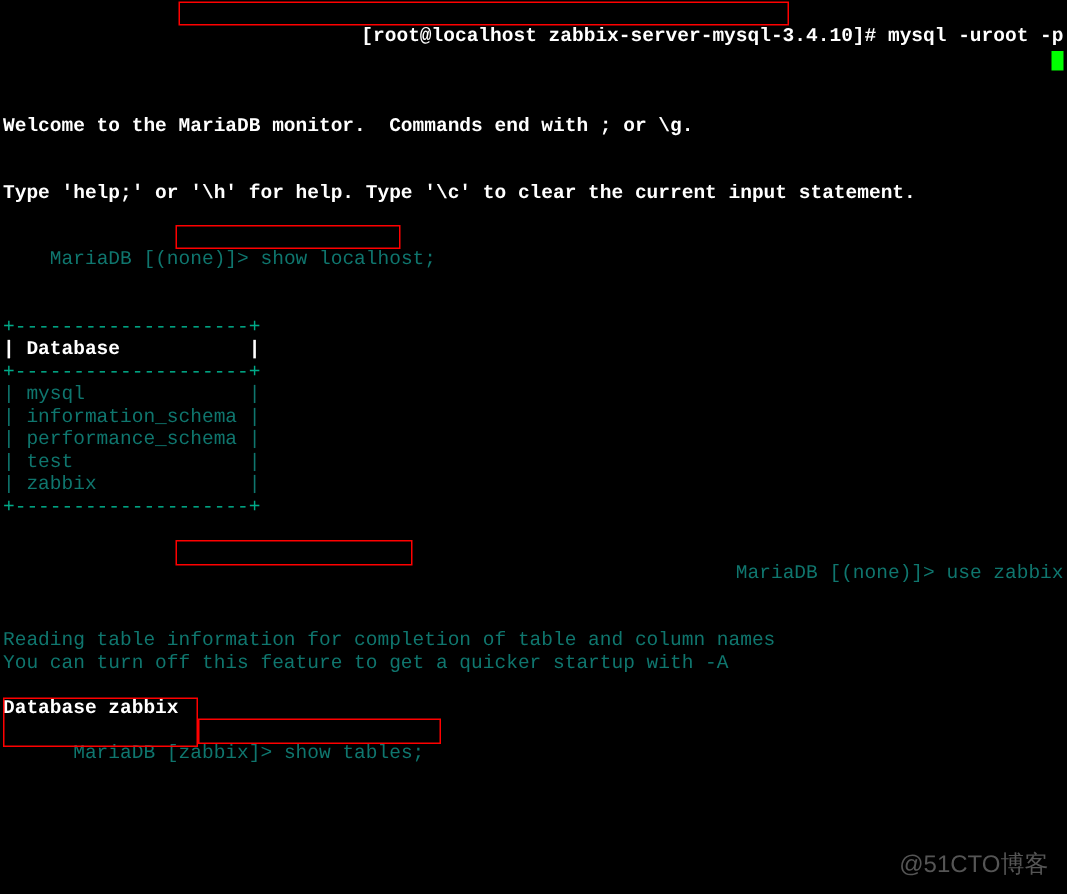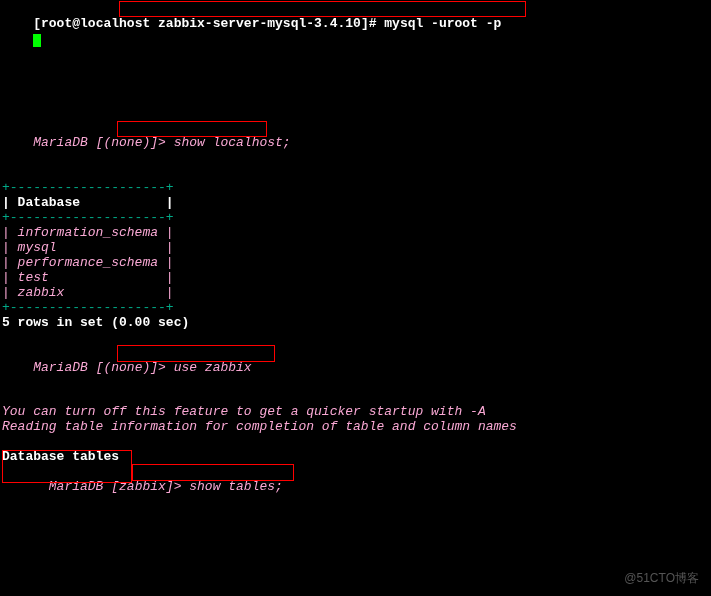--- a/index.html
+++ b/index.html
@@ -15,37 +15,38 @@
       font-size: 13px;
       line-height: 1.15;
       overflow: hidden;
       position: relative;
     }
     .terminal {
       padding: 2px;
       color: #00ff00;
     }
     .white { color: #ffffff; font-weight: bold; }
-    .green { color: #f9a8d4; font-style: italic; }
+    .green { color: #0f766e; }
     .teal { color: #00aa88; }
     .bold { font-weight: bold; }
     .line {
       white-space: pre;
       position: relative;
     }
     .watermark {
       position: absolute;
       right: 12px;
       bottom: 10px;
       color: #555;
-      font-size: 12px;
+      font-size: 16px;
       font-family: sans-serif;
     }
     .l1 {
       position: relative;
+      text-align: right;
     }
     .l1 .r1 {
       position: absolute;
       border: 1px solid #ff0000;
       left: 117px;
       top: -1px;
       width: 407px;
       height: 16px;
     }
     .l-showdb {
@@ -54,20 +55,21 @@
     .l-showdb .r2 {
       position: absolute;
       border: 1px solid #ff0000;
       left: 115px;
       top: -1px;
       width: 150px;
       height: 16px;
     }
     .l-usezab {
       position: relative;
+      text-align: right;
     }
     .l-usezab .r3 {
       position: absolute;
       border: 1px solid #ff0000;
       left: 115px;
       top: -1px;
       width: 158px;
       height: 17px;
     }
     .l-dbchg {
@@ -102,47 +104,48 @@
   </style>
 </head>
 <body>
 
 <div class="terminal">
   <div class="line l1">
     <span class="white">[root@localhost </span><span class="white">zabbix-server-mysql-3.4.10</span><span class="white">]# </span><span class="white">mysql -uroot -p</span>
     <span class="cursor"></span>
     <div class="r1"></div>
   </div>
+  <div class="line white bold">Welcome to the MariaDB monitor.  Commands end with ; or \g.</div>
   <div class="line">&nbsp;</div>
   <div class="line">&nbsp;</div>
+  <div class="line white bold">Type 'help;' or '\h' for help. Type '\c' to clear the current input statement.</div>
   <div class="line">&nbsp;</div>
   <div class="line l-showdb">
     <span class="green">MariaDB [(none)]&gt; </span><span class="green">show localhost;</span>
     <div class="r2"></div>
   </div>
   <div class="line teal">+--------------------+</div>
   <div class="line white">| Database           |</div>
   <div class="line teal">+--------------------+</div>
+  <div class="line green">| mysql              |</div>
   <div class="line green">| information_schema |</div>
-  <div class="line green">| mysql              |</div>
   <div class="line green">| performance_schema |</div>
   <div class="line green">| test               |</div>
   <div class="line green">| zabbix             |</div>
   <div class="line teal">+--------------------+</div>
-  <div class="line white bold">5 rows in set (0.00 sec)</div>
   <div class="line">&nbsp;</div>
   <div class="line l-usezab">
     <span class="green">MariaDB [(none)]&gt; </span><span class="green">use zabbix</span>
     <div class="r3"></div>
   </div>
+  <div class="line green">Reading table information for completion of table and column names</div>
   <div class="line green">You can turn off this feature to get a quicker startup with -A</div>
-  <div class="line green">Reading table information for completion of table and column names</div>
   <div class="line">&nbsp;</div>
   <div class="l-dbchg">
-    <div class="line white bold">Database tables</div>
+    <div class="line white bold">Database zabbix</div>
     <div class="line l-showtbl">
       <span class="green">MariaDB [zabbix]&gt; </span><span class="green">show tables;</span>
       <div class="r5"></div>
     </div>
     <div class="r4"></div>
   </div>
 
 </div>
 
 <div class="watermark">@51CTO博客</div>

